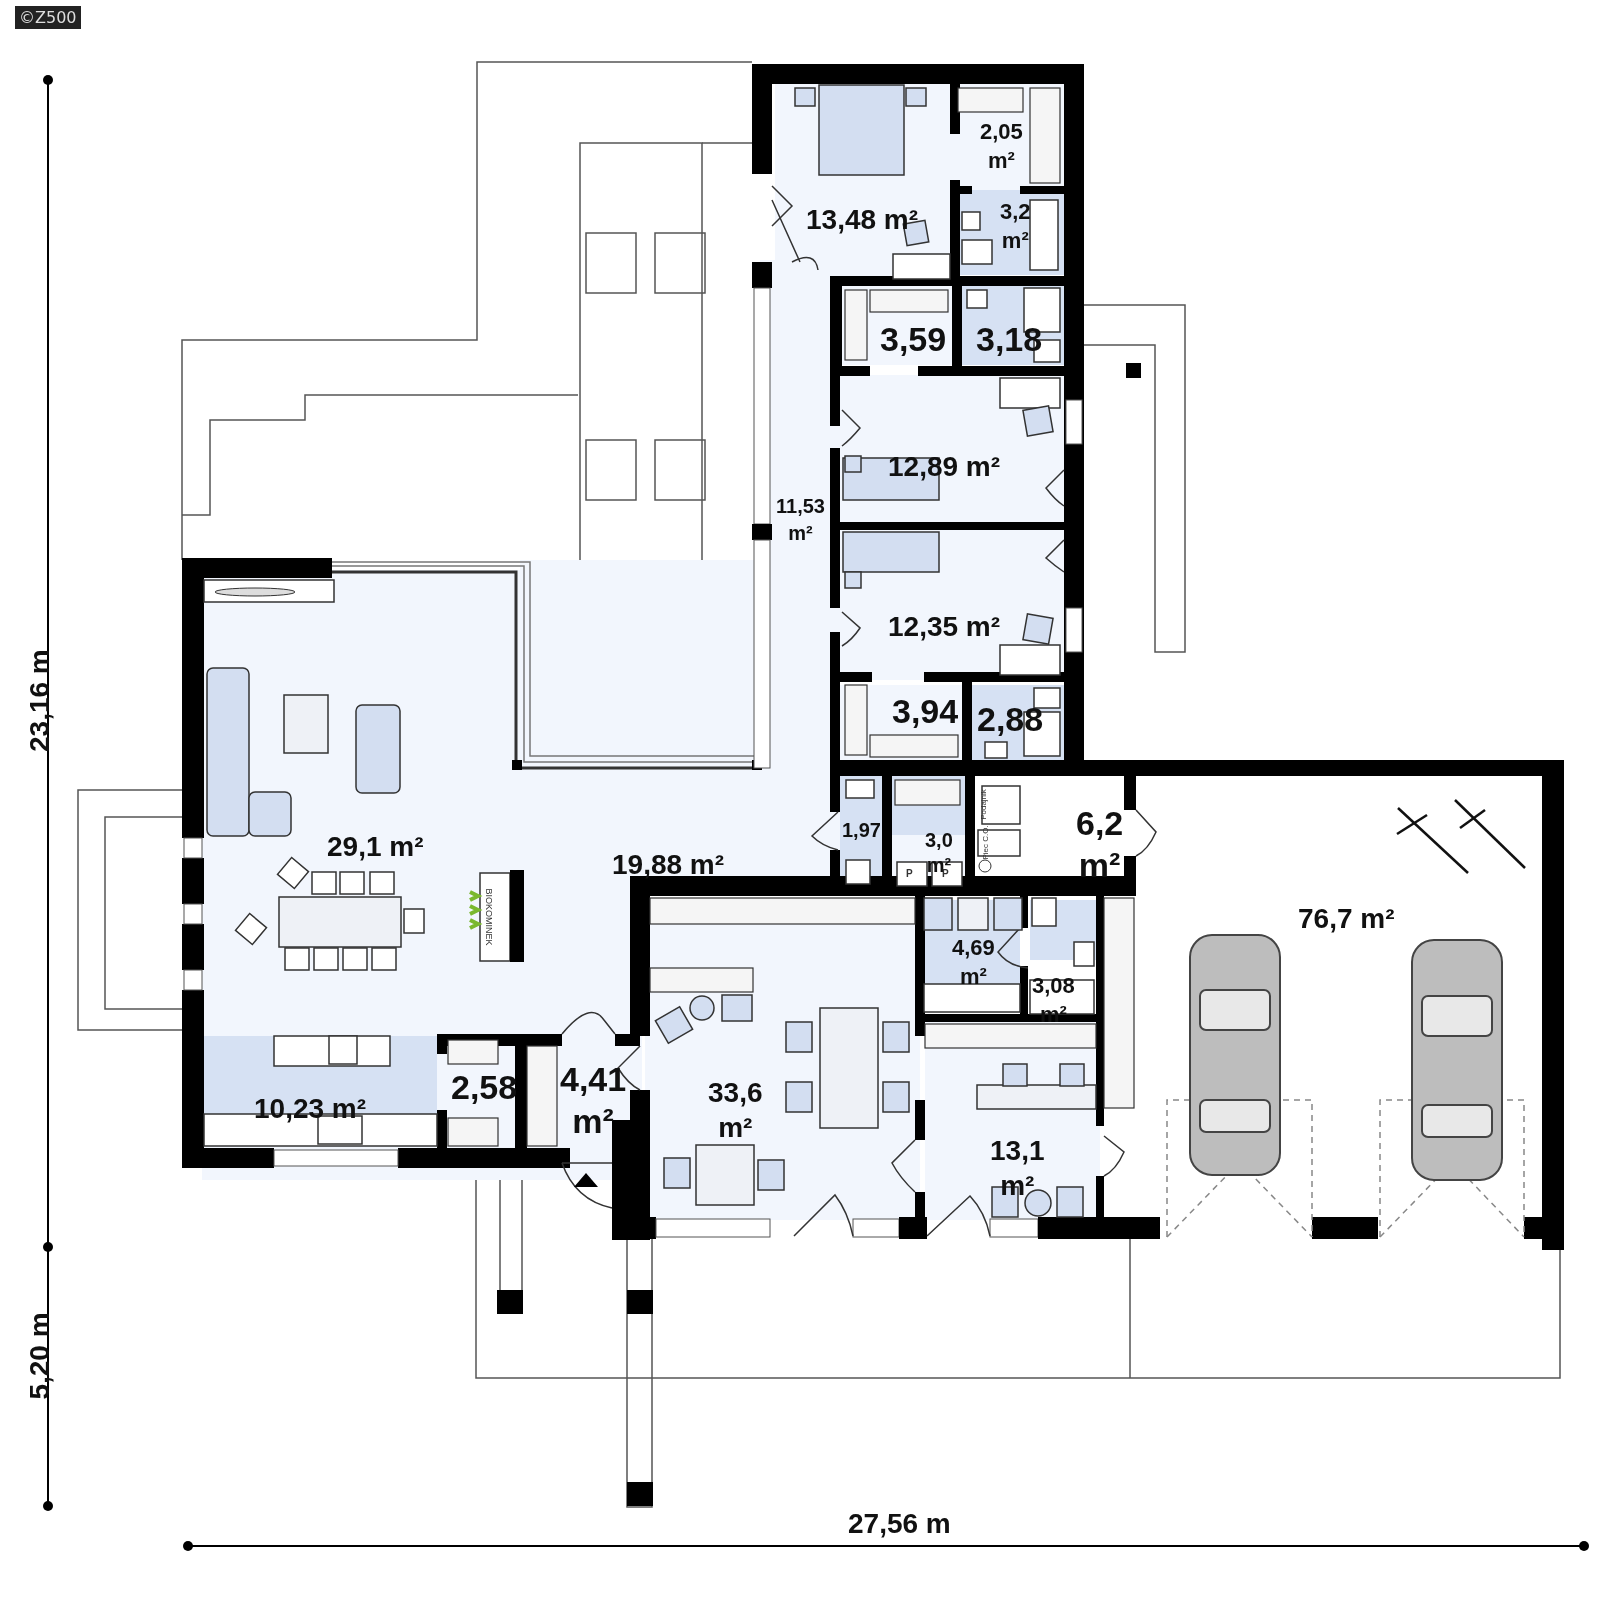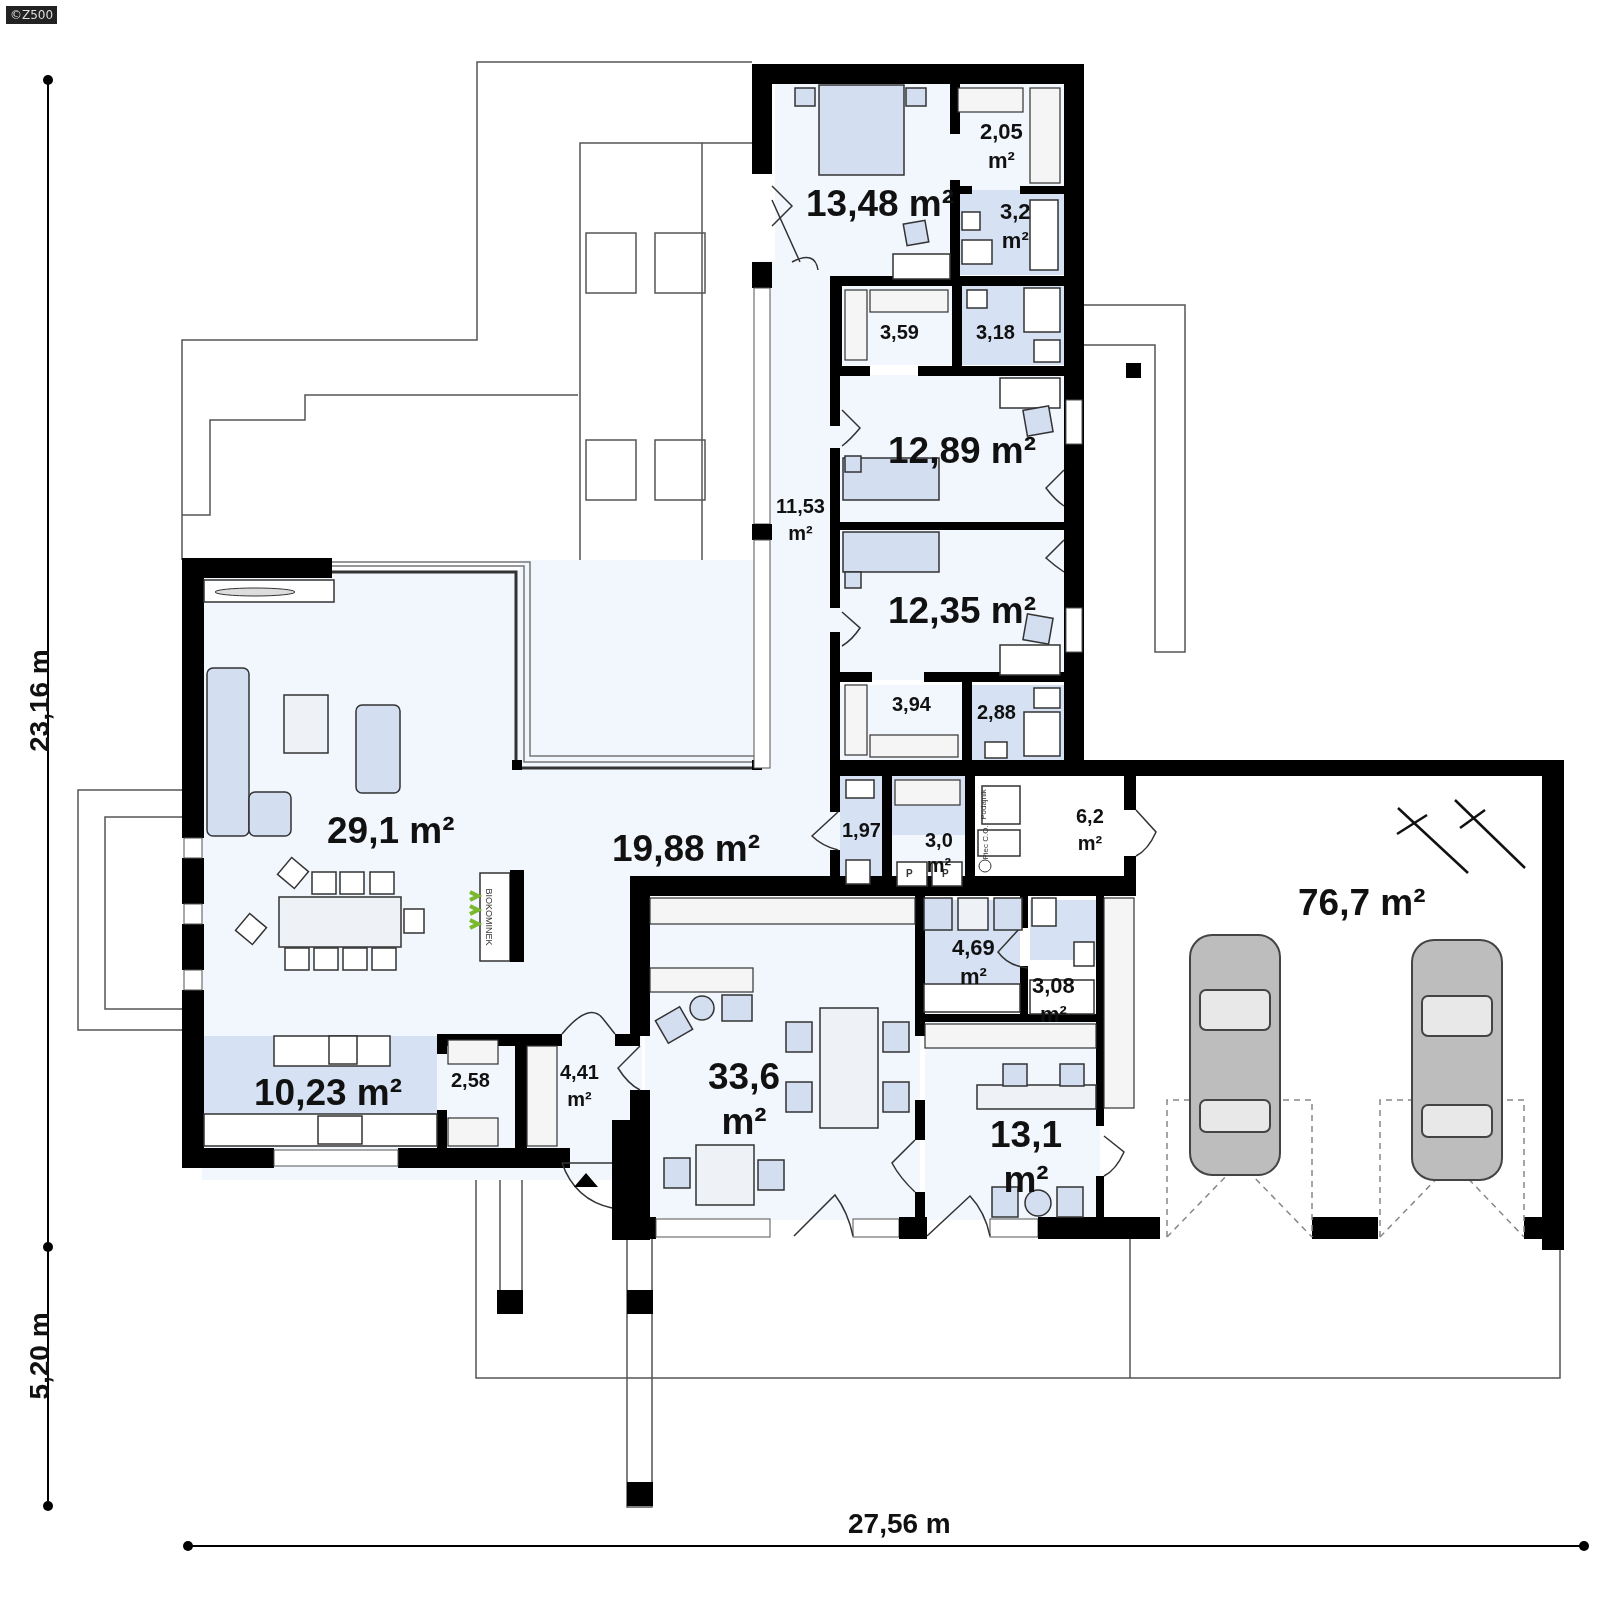--- a/index.html
+++ b/index.html
@@ -13,27 +13,27 @@
   .furn { fill:#d3def1; stroke:#333; stroke-width:1.5; }
   .furnw { fill:#ffffff; stroke:#333; stroke-width:1.5; }
   .wood { fill:#eef1f6; stroke:#333; stroke-width:1.5; }
   .cross { fill:#f5f5f5; stroke:#333; stroke-width:1.2; }
   .win { fill:#fff; stroke:#555; stroke-width:1; }
   .dash { fill:none; stroke:#888; stroke-width:1.5; stroke-dasharray:6 5; }
   .door { fill:none; stroke:#333; stroke-width:1.5; }
   .car { fill:#bdbdbd; stroke:#444; stroke-width:2; }
   .carw { fill:#e8e8e8; stroke:#444; stroke-width:2; }
   .lbl { position:absolute; font-weight:bold; color:#111; text-align:center; line-height:1.05; white-space:nowrap; }
-  .lbl-lg { font-size:37px; }
-  .lbl-md { font-size:20px; }
+  .lbl-lg { font-size:28px;margin-top:20px; }
+  .lbl-md { font-size:34px; }
   .lbl-sm { font-size:22px; }
   .lbl-xs { font-size:20px; }
   .dim { position:absolute; font-weight:bold; font-size:28px; color:#111; white-space:nowrap; }
   .dim-v { transform:rotate(-90deg); transform-origin:center center; }
-  .copyright { position:absolute; left:6px; top:6px; background:#222; color:#ddd; font-size:12px; padding:2px 4px; font-family:"DejaVu Sans", sans-serif; }
+  .copyright { position:absolute; left:15px; top:6px; background:#222; color:#ddd; font-size:16px; padding:2px 4px; font-family:"DejaVu Sans", sans-serif; }
   .tiny { position:absolute; font-size:8px; color:#333; font-family:"Liberation Sans", sans-serif; }
 </style>
 </head>
 <body>
 
 <div class="copyright">©Z500</div>
 
 <svg id="plan" viewBox="0 0 1600 1604" xmlns="http://www.w3.org/2000/svg">
 
   <g>

